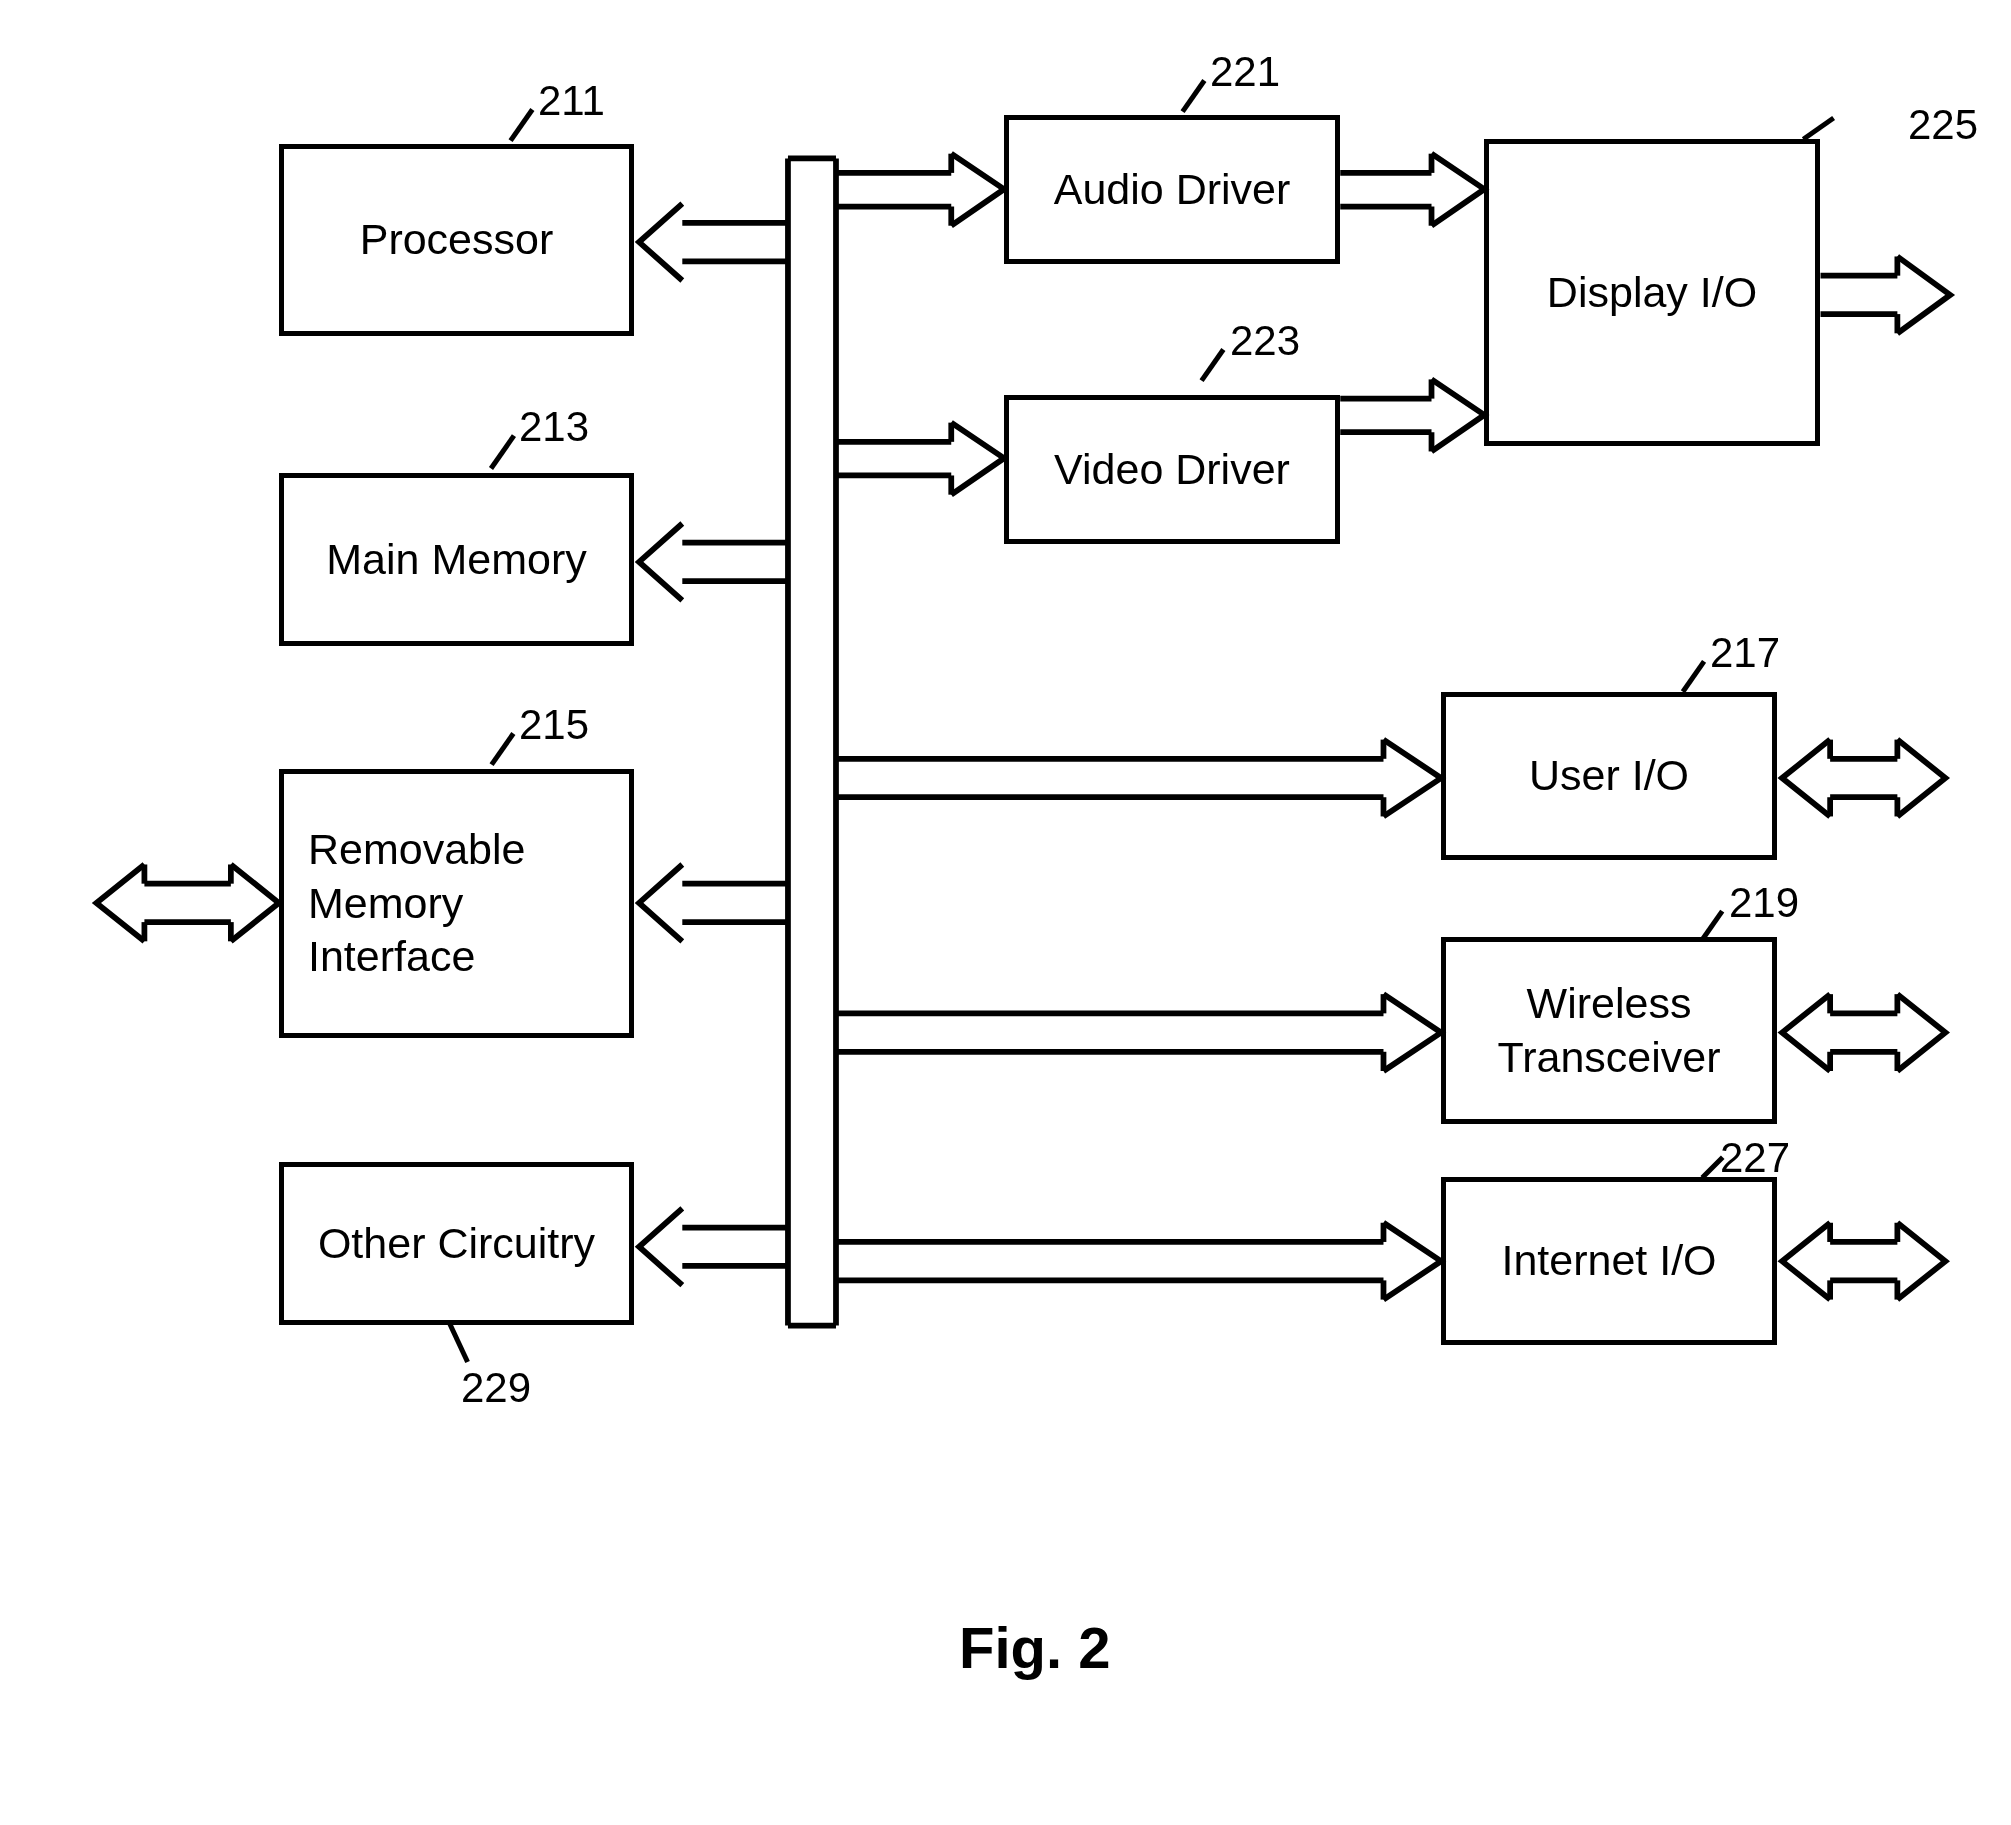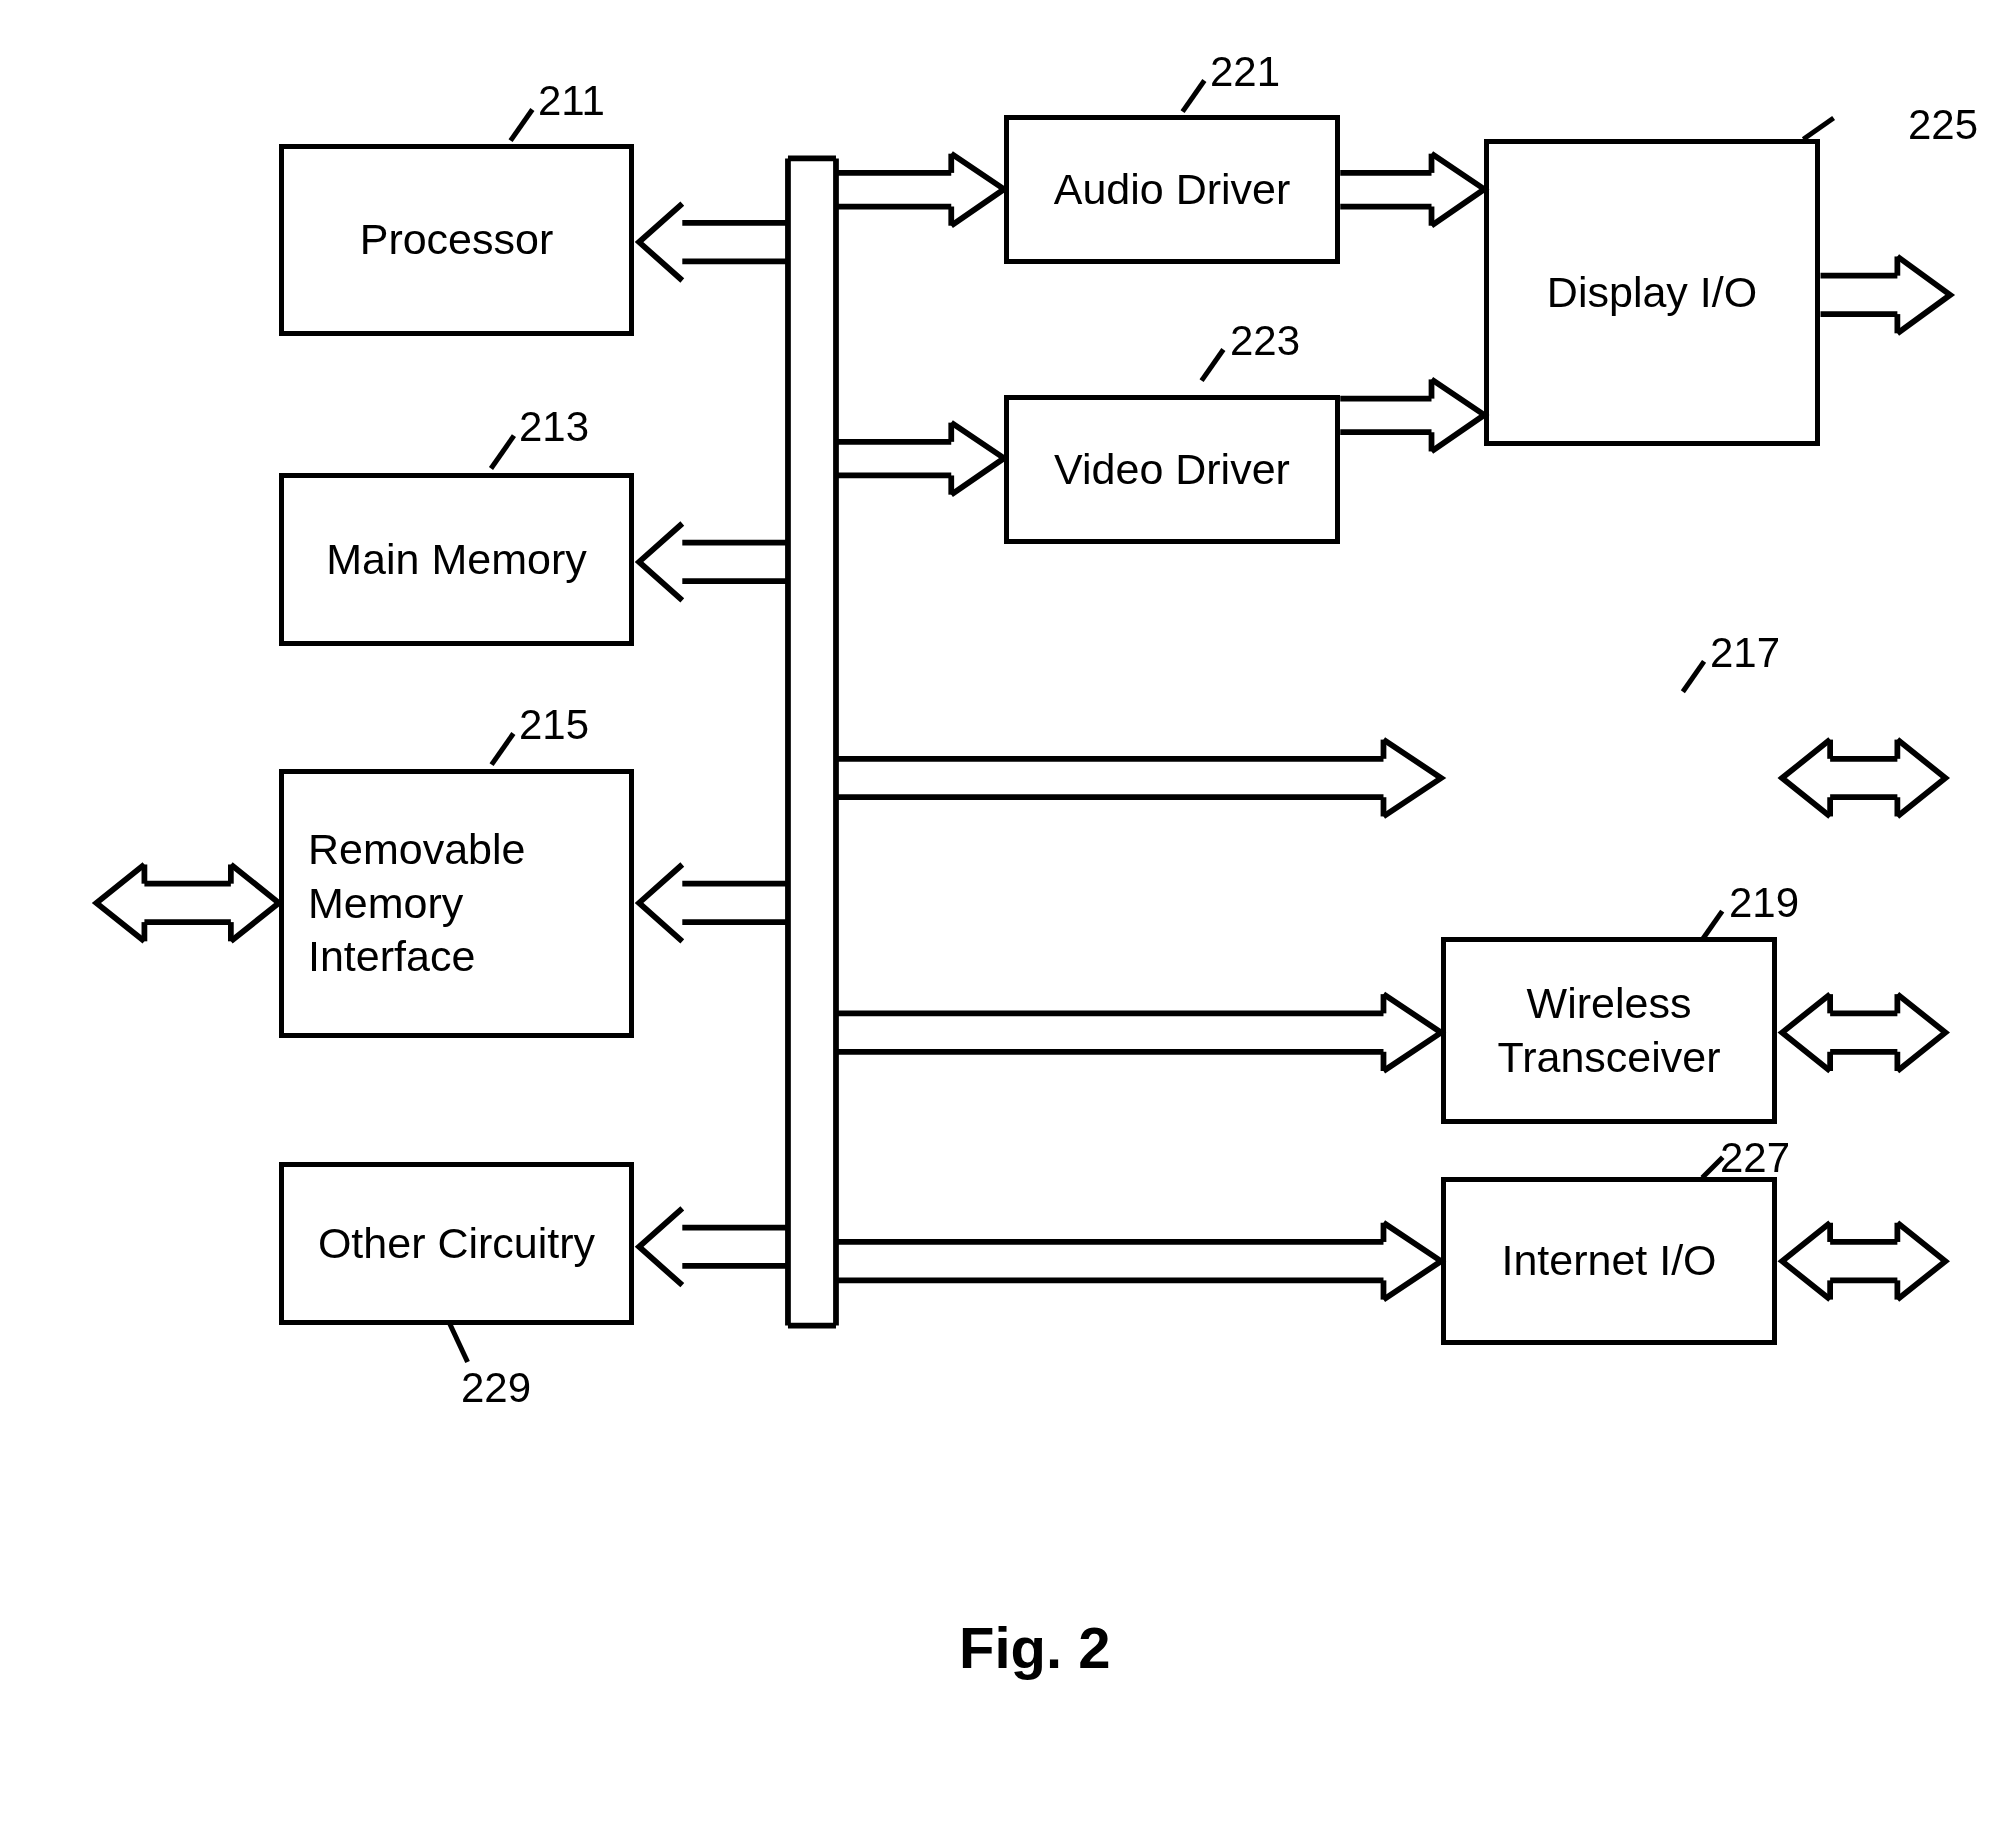--- a/index.html
+++ b/index.html
@@ -85,20 +85,23 @@
   </div>
   <div class="num" style="left:1230px; top:317px;">223</div>
   <div class="tick" style="left:1210px; top:346px; width:4.8px; height:38px; transform:rotate(35deg);"></div>
 
   <div class="box" style="left:1484px; top:139px; width:336px; height:307px;">
     <span>Display I/O</span>
   </div>
   <div class="num" style="left:1908px; top:101px;">225</div>
   <div class="tick" style="left:1816px; top:110px; width:4.8px; height:37px; transform:rotate(55deg);"></div>
 
+  <div class="box" style="left:1441px; top:692px; width:336px; height:168px;">
+    <span>User I/O</span>
+  </div>
   <div class="num" style="left:1710px; top:629px;">217</div>
   <div class="tick" style="left:1691px; top:658px; width:4.8px; height:37px; transform:rotate(35deg);"></div>
 
   <div class="box" style="left:1441px; top:937px; width:336px; height:187px;">
     <span style="white-space:pre-line;">Wireless
 Transceiver</span>
   </div>
   <div class="num" style="left:1729px; top:879px;">219</div>
   <div class="tick" style="left:1710px; top:908px; width:4.8px; height:34px; transform:rotate(35deg);"></div>
 

